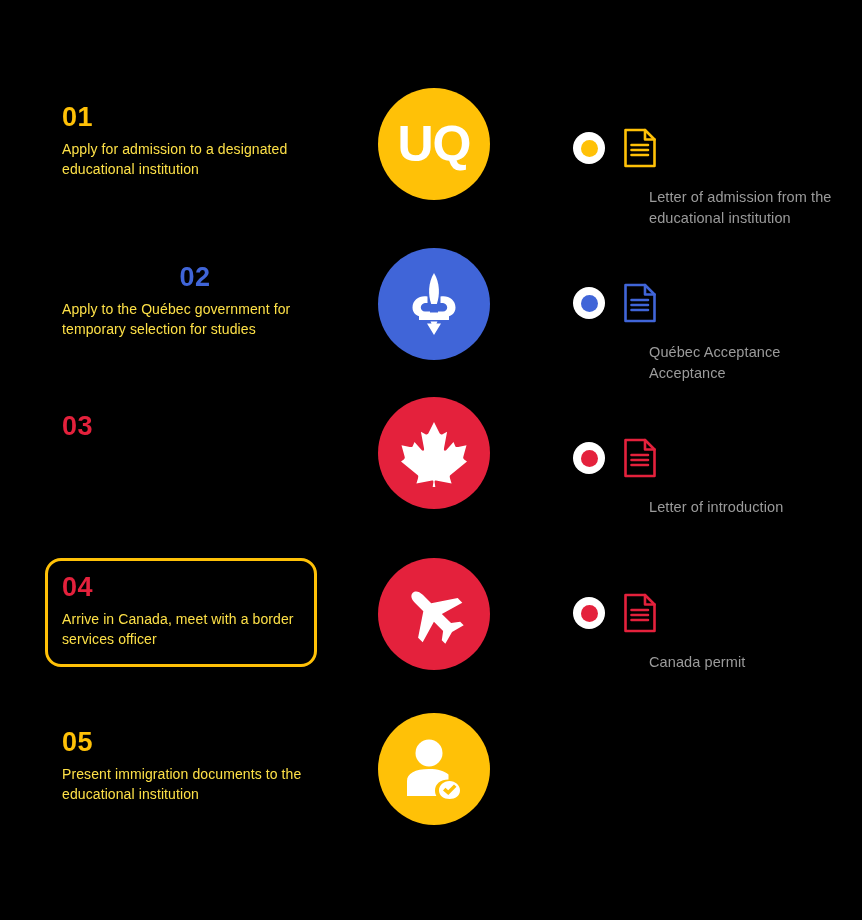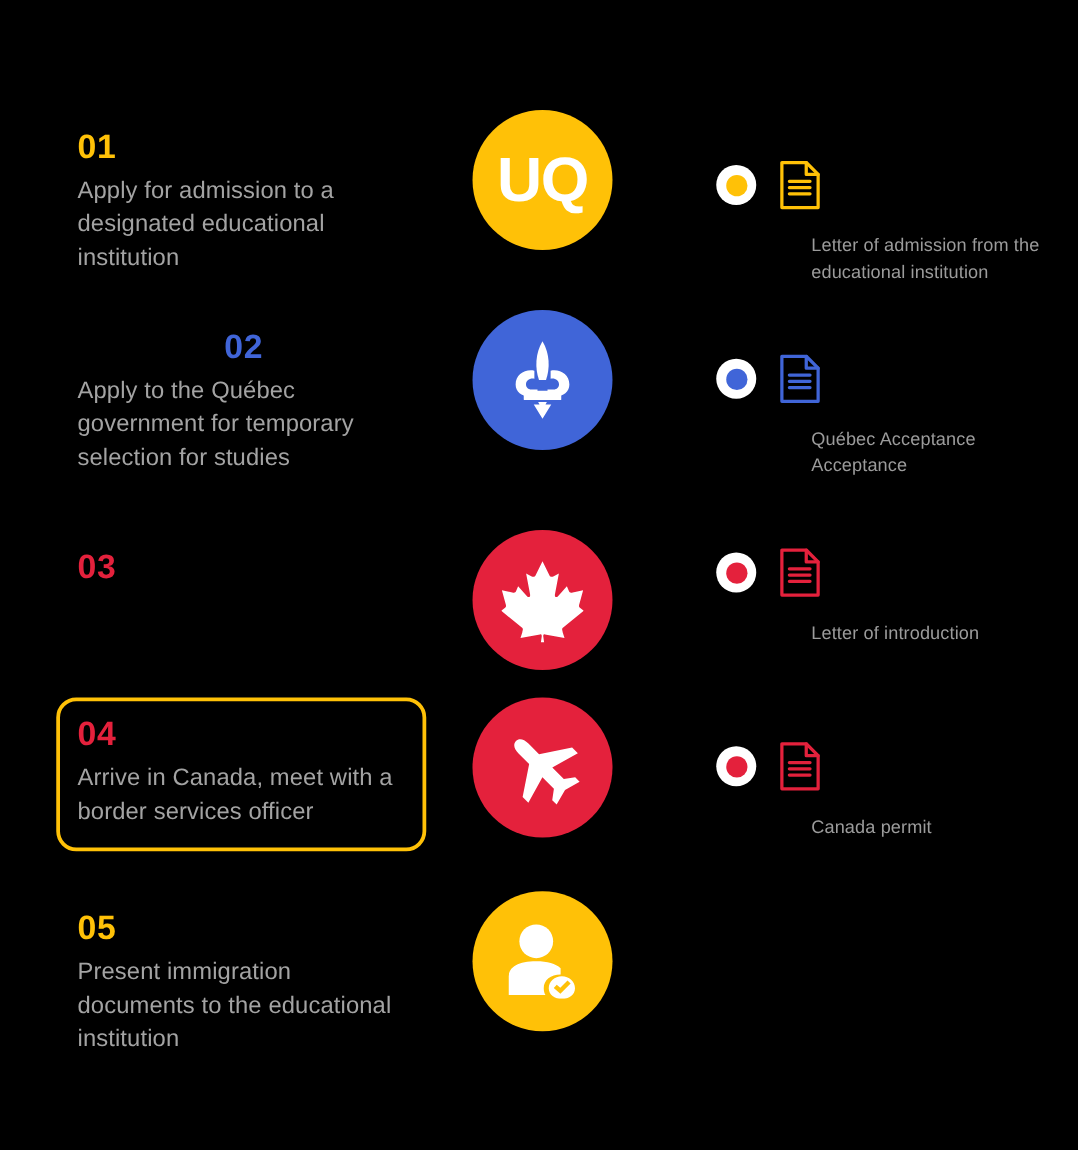--- a/index.html
+++ b/index.html
@@ -27,36 +27,36 @@
     position: absolute;
     left: 45px;
     top: 0;
     width: 300px;
     padding: 12px 14px 14px 14px;
     border: 3px solid transparent;
     border-radius: 16px;
   }
   .step-block.highlight {
     border-color: #FFC107;
-    width: 296px;
+    width: 272px;
   }
   .step-num {
     font-size: 27px;
     font-weight: bold;
     letter-spacing: 0.5px;
     line-height: 1.05;
     margin-bottom: 9px;
   }
   .step-num.yellow { color: #FFC107; }
   .step-num.blue   { color: #4065D8; text-align: center; }
   .step-num.red    { color: #E4213C; }
   .step-desc {
-    font-size: 19px;
+    font-size: 14px;
     line-height: 1.42;
-    color: #a3a3a3;
+    color: #fde047;
     letter-spacing: 0.1px;
   }
   
   .circle {
     position: absolute;
     left: 378px;
     top: 0;
     width: 112px;
     height: 112px;
     border-radius: 50%;
@@ -147,21 +147,21 @@
             <path d="M24.5 25.5 C17 24 9.5 28.5 9.5 36.5 C9.5 42.5 14.5 46 20 46 L27 46 L27 40.5 L22 40.5 C19.5 40.5 17.8 38.8 17.8 36.5 C17.8 33.5 20.6 31.4 24.5 32 Z"></path>
             <path d="M37.5 25.5 C45 24 52.5 28.5 52.5 36.5 C52.5 42.5 47.5 46 42 46 L35 46 L35 40.5 L40 40.5 C42.5 40.5 44.2 38.8 44.2 36.5 C44.2 33.5 41.4 31.4 37.5 32 Z"></path>
             <rect x="16" y="41.5" width="30" height="7.5" rx="0.5"></rect>
             <path d="M27.5 50.5 L34.5 50.5 L31 57 Z M24 52.5 L38 52.5 L31 64 Z"></path>
           </g>
         </svg>
       </span>
     </div>
   </div>
 
-  <div class="row" style="top:424px;text-decoration:underline;">
+  <div class="row" style="top:397px;text-decoration:underline;">
     <div class="step-block">
       <div class="step-num red">03</div>
     </div>
     <div class="circle red">
       <span>
         <svg width="66" height="68" viewBox="0 0 66 68">
           <path fill="#ffffff" d="M33 3 L38.6 14.3 C39.4 15.8 40.7 15.6 42 14.9 L46.1 12.8 L43 29.2 C42.4 32.1 44.4 32.1 45.4 30.9 L52.5 23 L54.2 27 C54.8 28.4 55.9 28.2 57.2 27.9 L65.5 26.2 L62.6 36.8 C62.1 38.6 61.8 39.4 63.2 40.4 L66 42.6 L49.8 55.8 C48.2 57.1 48.7 57.5 49.2 59.9 L50.6 64.4 L35 61.5 C33.7 61.3 33.6 62 33.6 63 L34.3 68 L31.7 68 L32.4 63 C32.4 62 32.3 61.3 31 61.5 L15.4 64.4 L16.8 59.9 C17.3 57.5 17.8 57.1 16.2 55.8 L0 42.6 L2.8 40.4 C4.2 39.4 3.9 38.6 3.4 36.8 L0.5 26.2 L8.8 27.9 C10.1 28.2 11.2 28.4 11.8 27 L13.5 23 L20.6 30.9 C21.6 32.1 23.6 32.1 23 29.2 L19.9 12.8 L24 14.9 C25.3 15.6 26.6 15.8 27.4 14.3 Z"></path>
         </svg>
       </span>
     </div>

